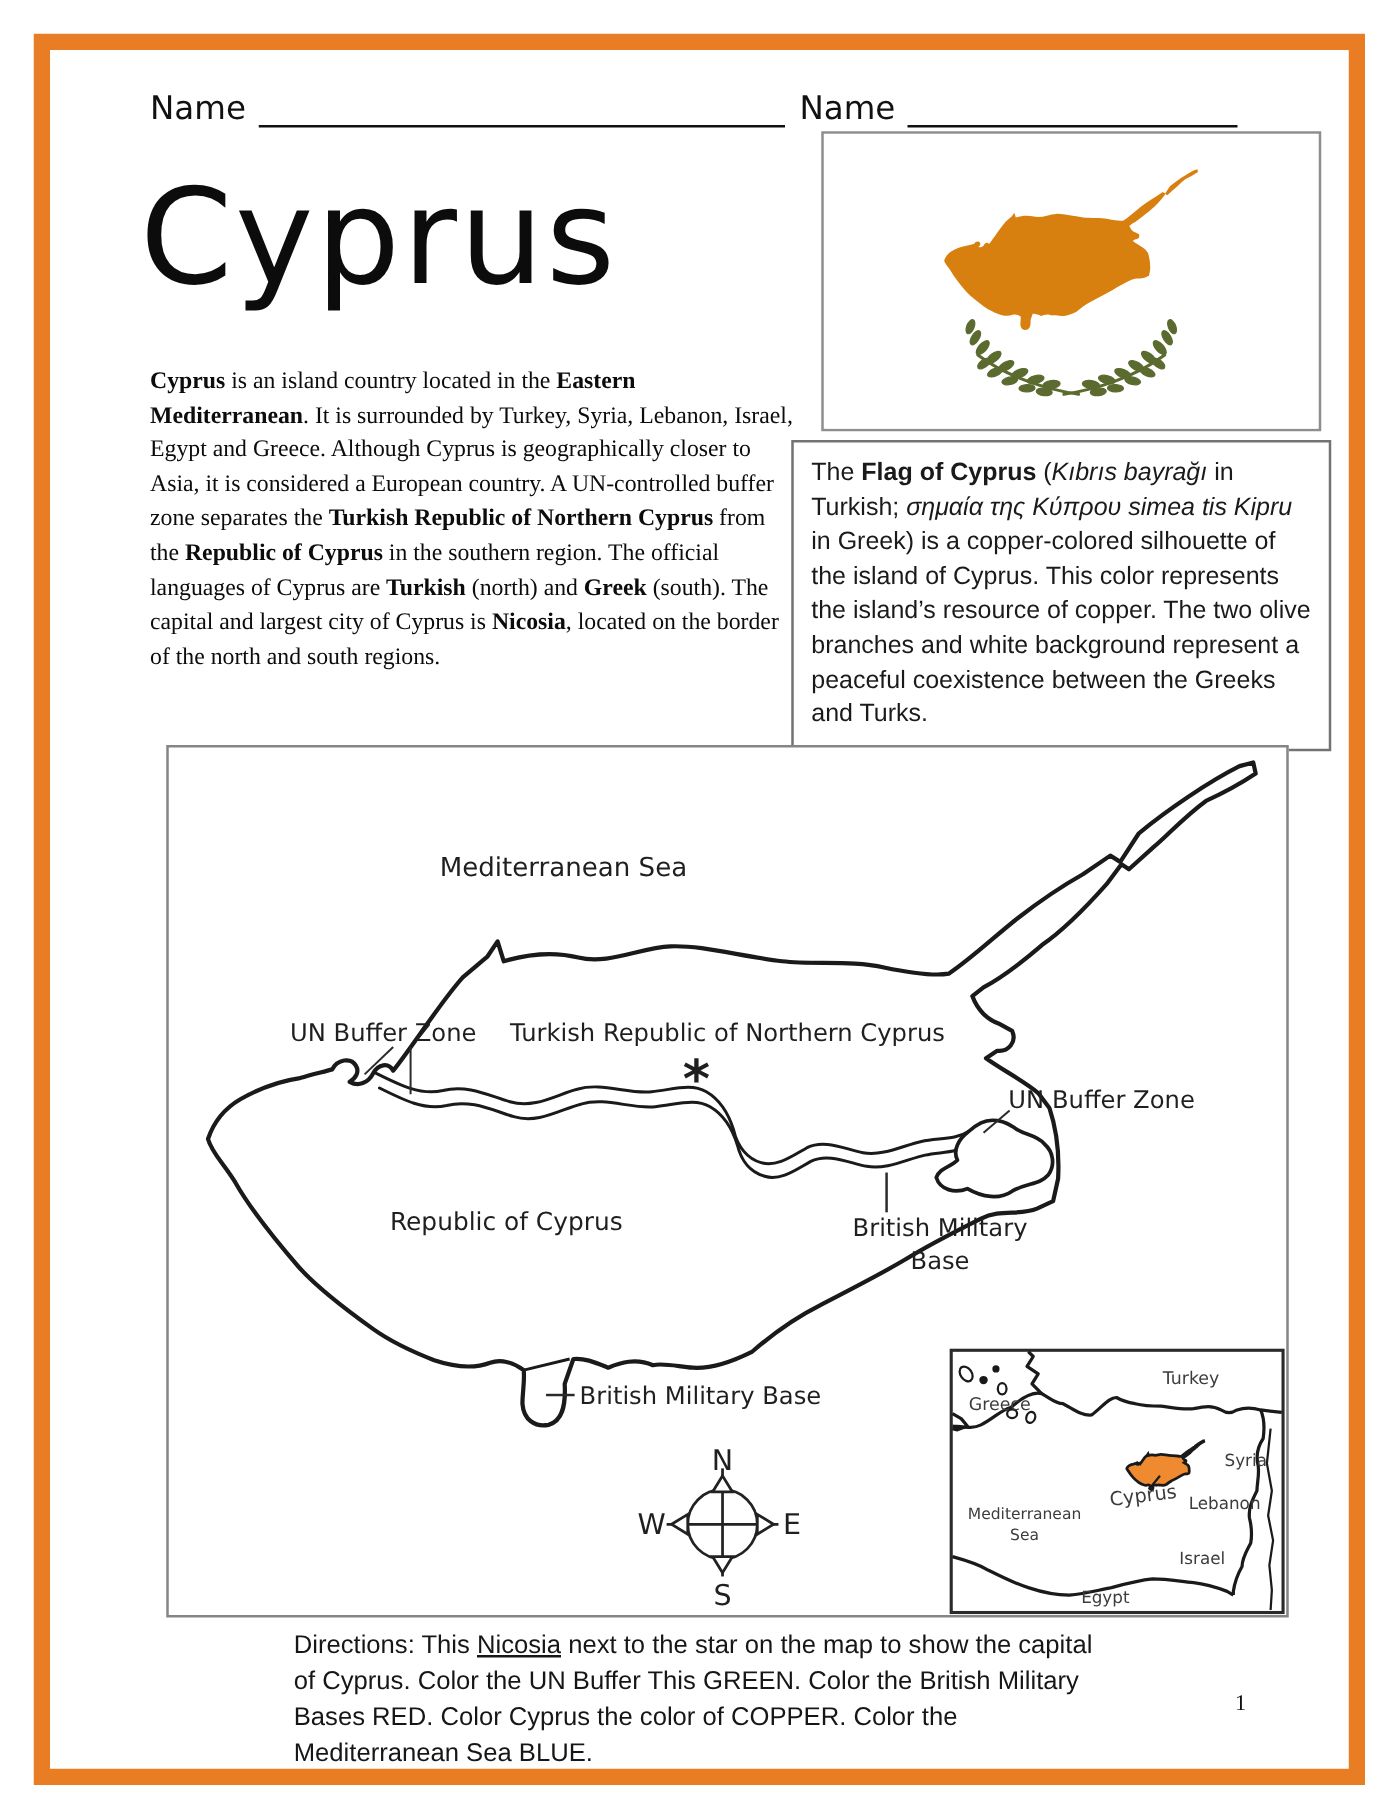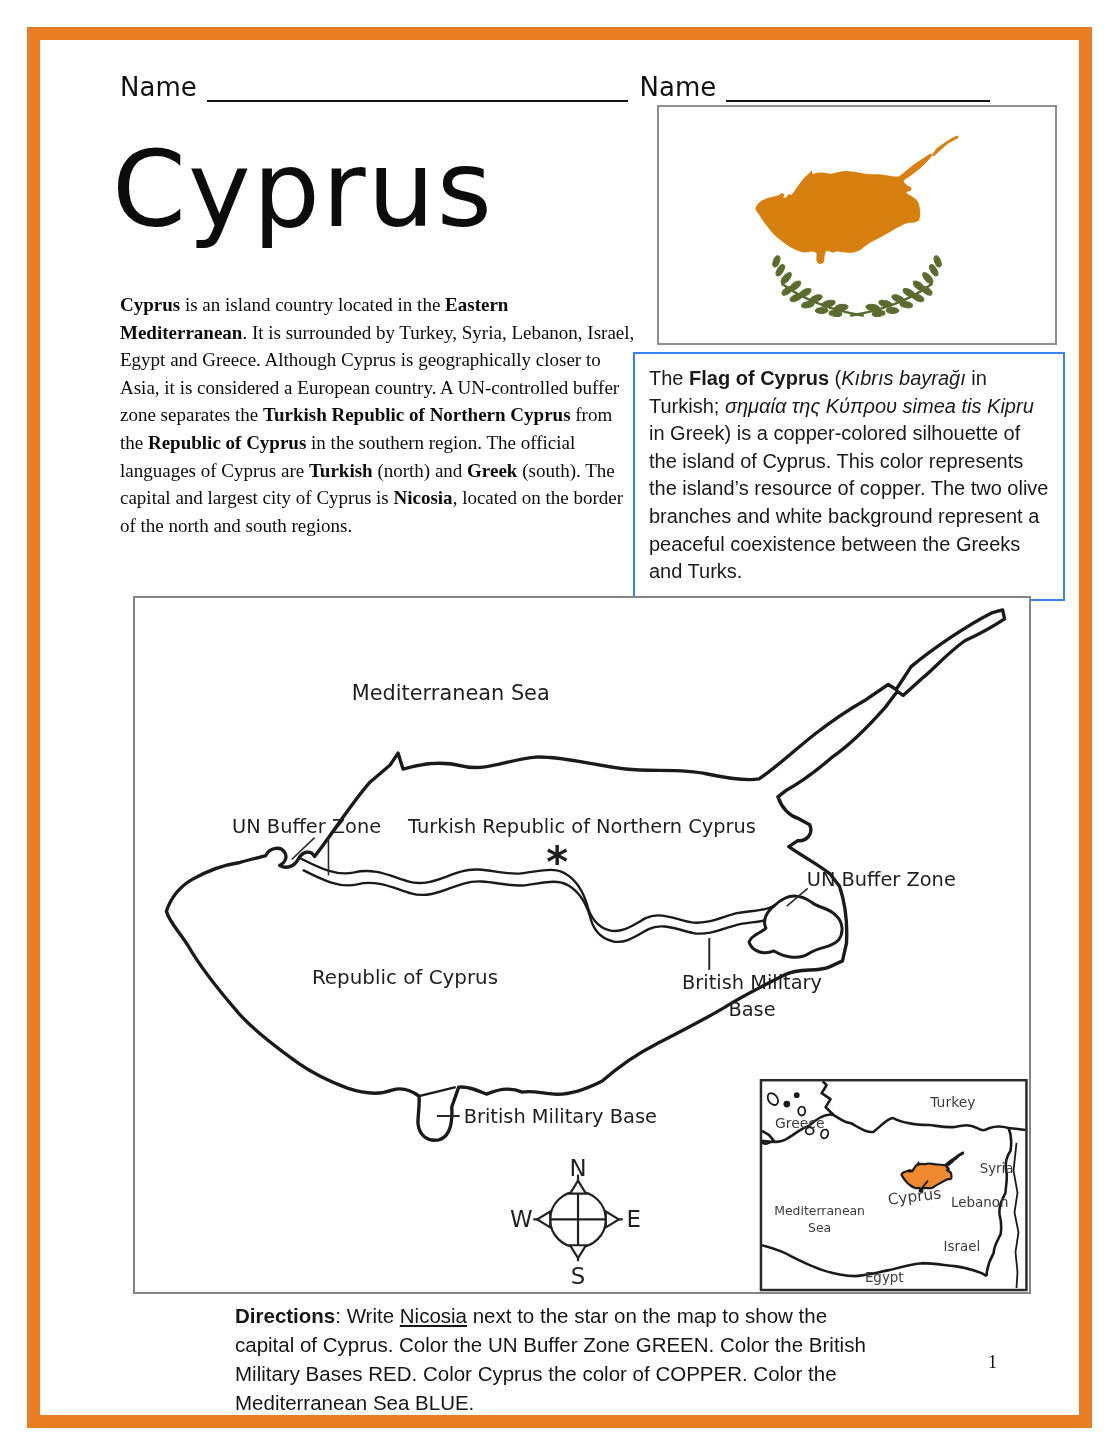--- a/index.html
+++ b/index.html
@@ -19,21 +19,21 @@
   .nm-line  { width:450px; margin-right:12px; }
   .dt-label { margin-right:10px; }
   .dt-line  { width:282px; }
   
   .title { position:absolute; left:112px; top:128px; font-size:106px; letter-spacing:2px; color:#0c0c0c; font-family:"DejaVu Sans", sans-serif; }
   
   .intro { position:absolute; left:120px; top:291px; width:518px; font-family:"Liberation Serif", serif; font-size:19px; line-height:27.6px; color:#0c0c0c; }
   
   .flag-box { position:absolute; left:657px; top:105px; width:400px; height:240px; border:2px solid #8e8e8e; background:#fff; }
   
-  .caption { position:absolute; left:633px; top:352px; width:432px; border:2px solid #3b82f6; background:#fff; padding:11px 14px 13px 14px; font-family:"Liberation Sans", sans-serif; font-size:20px; line-height:27.6px; color:#1a1a1a; }
+  .caption { position:absolute; left:633px; top:352px; width:432px; border:2px solid #737373; background:#fff; padding:11px 14px 13px 14px; font-family:"Liberation Sans", sans-serif; font-size:20px; line-height:27.6px; color:#1a1a1a; }
   
   .map-box { position:absolute; left:133px; top:596px; width:898px; height:698px; border:2px solid #858585; background:#fff; }
   .map-box svg { display:block; }
   text.mlabel { font-family:"DejaVu Sans", sans-serif; fill:#1f1f1f; }
   text.ilabel { font-family:"DejaVu Sans", sans-serif; fill:#3c3c3c; }
   
   .directions { position:absolute; left:235px; top:1301px; width:648px; font-family:"Liberation Sans", sans-serif; font-size:20.5px; line-height:29px; color:#161616; }
   .page-num { position:absolute; left:988px; top:1352px; font-family:"Liberation Serif", serif; font-size:18px; color:#111; }
 </style>
 </head>
@@ -211,16 +211,16 @@
         <text x="784" y="607" text-anchor="middle" font-size="15.5" fill="#2a2a2a" class="ilabel" transform="rotate(-7 784 607)">Cyprus</text>
         <text x="849" y="613" text-anchor="middle" font-size="13.5" class="ilabel">Lebanon</text>
         <text x="688" y="621" text-anchor="middle" font-size="12.5" class="ilabel">Mediterranean</text>
         <text x="688" y="638" text-anchor="middle" font-size="12.5" class="ilabel">Sea</text>
         <text x="831" y="657" text-anchor="middle" font-size="13.5" class="ilabel">Israel</text>
         <text x="753" y="688" text-anchor="middle" font-size="13.5" class="ilabel">Egypt</text>
       </g>
     </svg>
   </div>
 
-  <div class="directions"><span style="font-weight: bold;">Directions</span><span>: Write </span><span style="text-decoration: underline;">Nicosia</span><span> next to the star on the map to show the capital of Cyprus. Color the UN Buffer Zone GREEN. Color the British Military Bases RED. Color Cyprus the color of COPPER. Color the Mediterranean Sea BLUE.</span></div>
+  <div class="directions"><span style="font-weight: normal;">Directions</span><span>: This </span><span style="text-decoration: underline;">Nicosia</span><span> next to the star on the map to show the capital of Cyprus. Color the UN Buffer This GREEN. Color the British Military Bases RED. Color Cyprus the color of COPPER. Color the Mediterranean Sea BLUE.</span></div>
 
   <div class="page-num">1</div>
 </div>
 
 </body></html>

